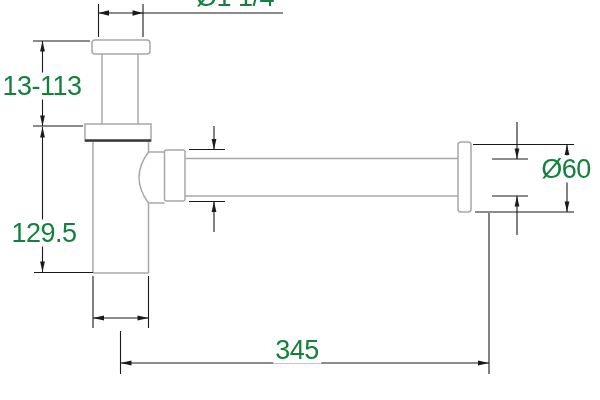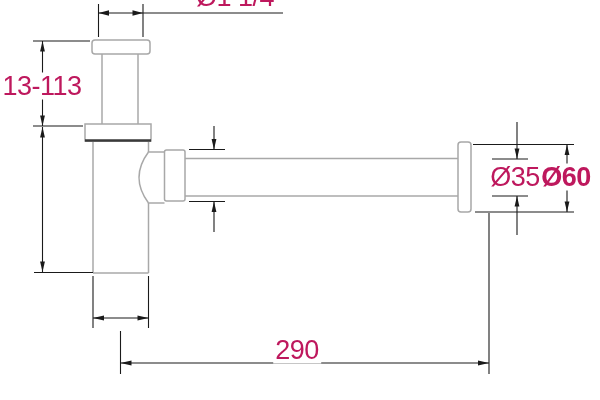--- a/index.html
+++ b/index.html
@@ -9,34 +9,34 @@
     background:#fff;
     overflow:hidden;
     font-family:"Liberation Sans", sans-serif;
   }
   #stage svg{position:absolute;left:0;top:0;}
   .dim-label{
     position:absolute;
     transform:translate(-50%,-50%);
     font-size:27px;
     line-height:1;
-    color:#be185d;
+    color:#15803d;
     background:#fff;
     padding:0 2px;
     white-space:nowrap;
     letter-spacing:-0.5px;
   }
   
   .lbl-inlet-thread{left:235px;top:-3px;}
   .lbl-inlet-height{left:42px;top:86px;}
   .lbl-body-height{left:44px;top:233px;}
   .lbl-body-dia{left:122px;top:302px;}
   .lbl-nut-dia{left:212px;top:178px;}
   .lbl-pipe-dia{left:515px;top:177px;}
-  .lbl-flange-dia{left:566px;top:177px;font-weight:bold;}
+  .lbl-flange-dia{left:566px;top:169px;}
   .lbl-pipe-len{left:297px;top:350px;}
 </style>
 </head>
 <body>
 
 <div id="stage">
 
   <svg width="600" height="400" viewBox="0 0 600 400">
 
     <g stroke="#a8a8a8" stroke-width="1.5" fill="none">
@@ -122,17 +122,17 @@
         <line x1="489" y1="213" x2="489" y2="374"></line>
         <line x1="120.5" y1="363" x2="489" y2="363"></line>
         <polygon points="120.5,363 131.5,360.4 131.5,365.6" fill="#1a1a1a" stroke="none"></polygon>
         <polygon points="489,363 478,360.4 478,365.6" fill="#1a1a1a" stroke="none"></polygon>
       </g>
     </g>
   </svg>
 
   <div class="dim-label lbl-inlet-thread">Ø1 1/4</div>
   <div class="dim-label lbl-inlet-height">13-113</div>
-  <div class="dim-label lbl-pipe-dia">Ø35</div>
+  <div class="dim-label lbl-body-height">129.5</div>
   <div class="dim-label lbl-flange-dia">Ø60</div>
-  <div class="dim-label lbl-pipe-len">290</div>
+  <div class="dim-label lbl-pipe-len">345</div>
 
 </div>
 
 </body></html>

